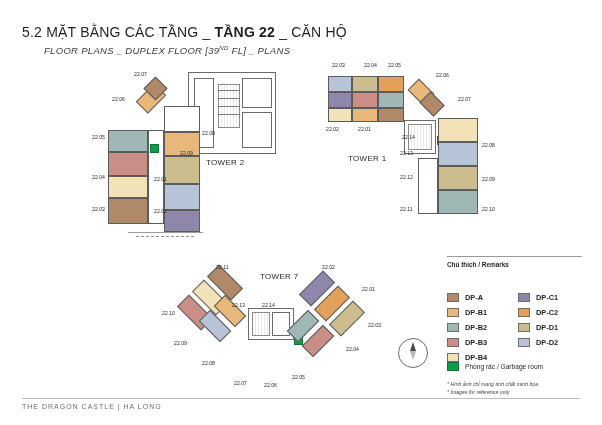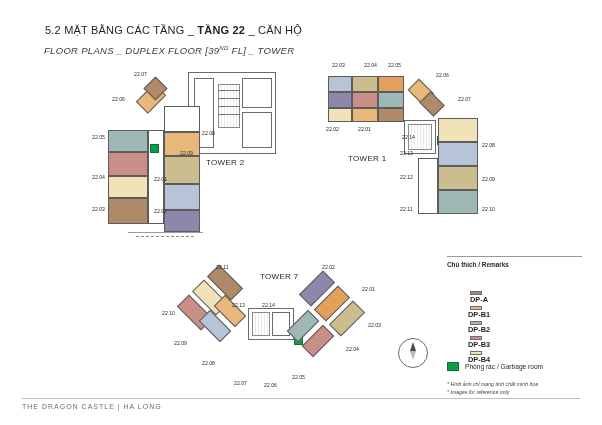--- a/index.html
+++ b/index.html
@@ -9,21 +9,21 @@
     font-family:"Liberation Sans", sans-serif;
     color:#231f20;
     overflow:hidden;
     position:relative;
   }
   .page{position:absolute;inset:0;}
 
   
   .title{
     position:absolute;left:22px;top:24px;
-    font-size:11px;font-weight:400;letter-spacing:.2px;white-space:nowrap;margin-left:23px;
+    font-size:14px;font-weight:400;letter-spacing:.2px;white-space:nowrap;
   }
   .title b{font-weight:700;}
   .subtitle{
     position:absolute;left:44px;top:45px;
     font-size:9.5px;font-style:italic;letter-spacing:.3px;color:#3a3a3a;white-space:nowrap;
   }
   .subtitle sup{font-size:6px;vertical-align:super;}
 
   
   .footer-rule{
@@ -43,21 +43,21 @@
     position:absolute;box-sizing:border-box;border:.6px solid #8a8a8a;
     background:repeating-linear-gradient(90deg,#ffffff 0 2px,#e9e9e9 2px 3px);
   }
   .green{position:absolute;background:#0f9b4a;border:.5px solid #0a7436;}
   .thinline{position:absolute;background:#7a7a7a;}
   .dash{position:absolute;border-top:.7px dashed #8d8d8d;}
   .legend-rule{position:absolute;left:447px;top:256px;width:135px;height:1px;background:#9a9a9a;}
   .legend-title{position:absolute;left:447px;top:261px;font-size:6.4px;font-weight:700;}
   .legend-sub{position:absolute;left:447px;top:274px;font-size:9.2px;font-weight:700;letter-spacing:.2px;}
   .lg-col{position:absolute;}
-  .lg-item{display:flex;align-items:center;height:13px;margin-bottom:2px;flex-direction:column;}
+  .lg-item{display:flex;align-items:center;height:13px;margin-bottom:2px;}
   .sw{width:12px;height:9px;border:.6px solid #6d6d6d;margin-right:6px;box-sizing:border-box;}
   .lg-txt{font-size:7.4px;font-weight:700;color:#1f1f1f;}
   .garbage{position:absolute;left:447px;top:362px;display:flex;align-items:center;}
   .garbage .sw{background:#0f9b4a;border-color:#0a7436;}
   .garbage .gt{font-size:6.6px;font-weight:400;}
   .note{position:absolute;left:447px;top:381px;font-size:5.2px;font-style:italic;color:#444;line-height:7.5px;}
 
   
   .compass{position:absolute;left:398px;top:338px;width:28px;height:28px;border:.8px solid #6a6a6a;border-radius:50%;}
   .compass:after{
@@ -71,21 +71,21 @@
 </style>
 </head>
 <body>
 
 <div class="page">
 
   <div class="title">
     <span>5.2 MẶT BẰNG CÁC TẦNG _ </span><b>TẦNG 22</b><span> _ CĂN HỘ</span>
   </div>
   <div class="subtitle">
-    <span>FLOOR PLANS _ DUPLEX FLOOR [39</span><sup>ND</sup><span> FL] _ TOWER</span>
+    <span>FLOOR PLANS _ DUPLEX FLOOR [39</span><sup>ND</sup><span> FL] _ PLANS</span>
   </div>
 
   <div class="plan" id="t2" style="left:90px;top:60px;width:210px;height:180px;">
 
     <div class="thinline" style="left:38px;top:172px;width:75px;height:.7px;background:#9a9a9a;"></div>
     <div class="dash" style="left:46px;top:176px;width:58px;"></div>
 
     <div class="core" style="left:98px;top:12px;width:88px;height:82px;"></div>
     <div class="corehatch" style="left:128px;top:24px;width:22px;height:44px;"></div>
     <div class="thinline" style="left:128px;top:30px;width:22px;height:.6px;"></div>
@@ -223,20 +223,38 @@
     <div class="lg-item">
       <span class="sw" style="background:#c98f86;"></span>
       <span class="lg-txt">DP-B3</span>
     </div>
     <div class="lg-item">
       <span class="sw" style="background:#f2e2b8;"></span>
       <span class="lg-txt">DP-B4</span>
     </div>
   </div>
 
+  <div class="lg-col" style="left:518px;top:291px;width:64px;">
+    <div class="lg-item">
+      <span class="sw" style="background:#8e86ab;"></span>
+      <span class="lg-txt">DP-C1</span>
+    </div>
+    <div class="lg-item">
+      <span class="sw" style="background:#e2a05a;"></span>
+      <span class="lg-txt">DP-C2</span>
+    </div>
+    <div class="lg-item">
+      <span class="sw" style="background:#cbbd8e;"></span>
+      <span class="lg-txt">DP-D1</span>
+    </div>
+    <div class="lg-item">
+      <span class="sw" style="background:#b7c4d8;"></span>
+      <span class="lg-txt">DP-D2</span>
+    </div>
+  </div>
 
   <div class="garbage">
     <span class="sw"></span>
     <span class="gt">Phòng rác / Garbage room</span>
   </div>
 
   <div class="note">
     <div>* Hình ảnh chỉ mang tính chất minh họa</div>
     <div>* Images for reference only</div>
   </div>

